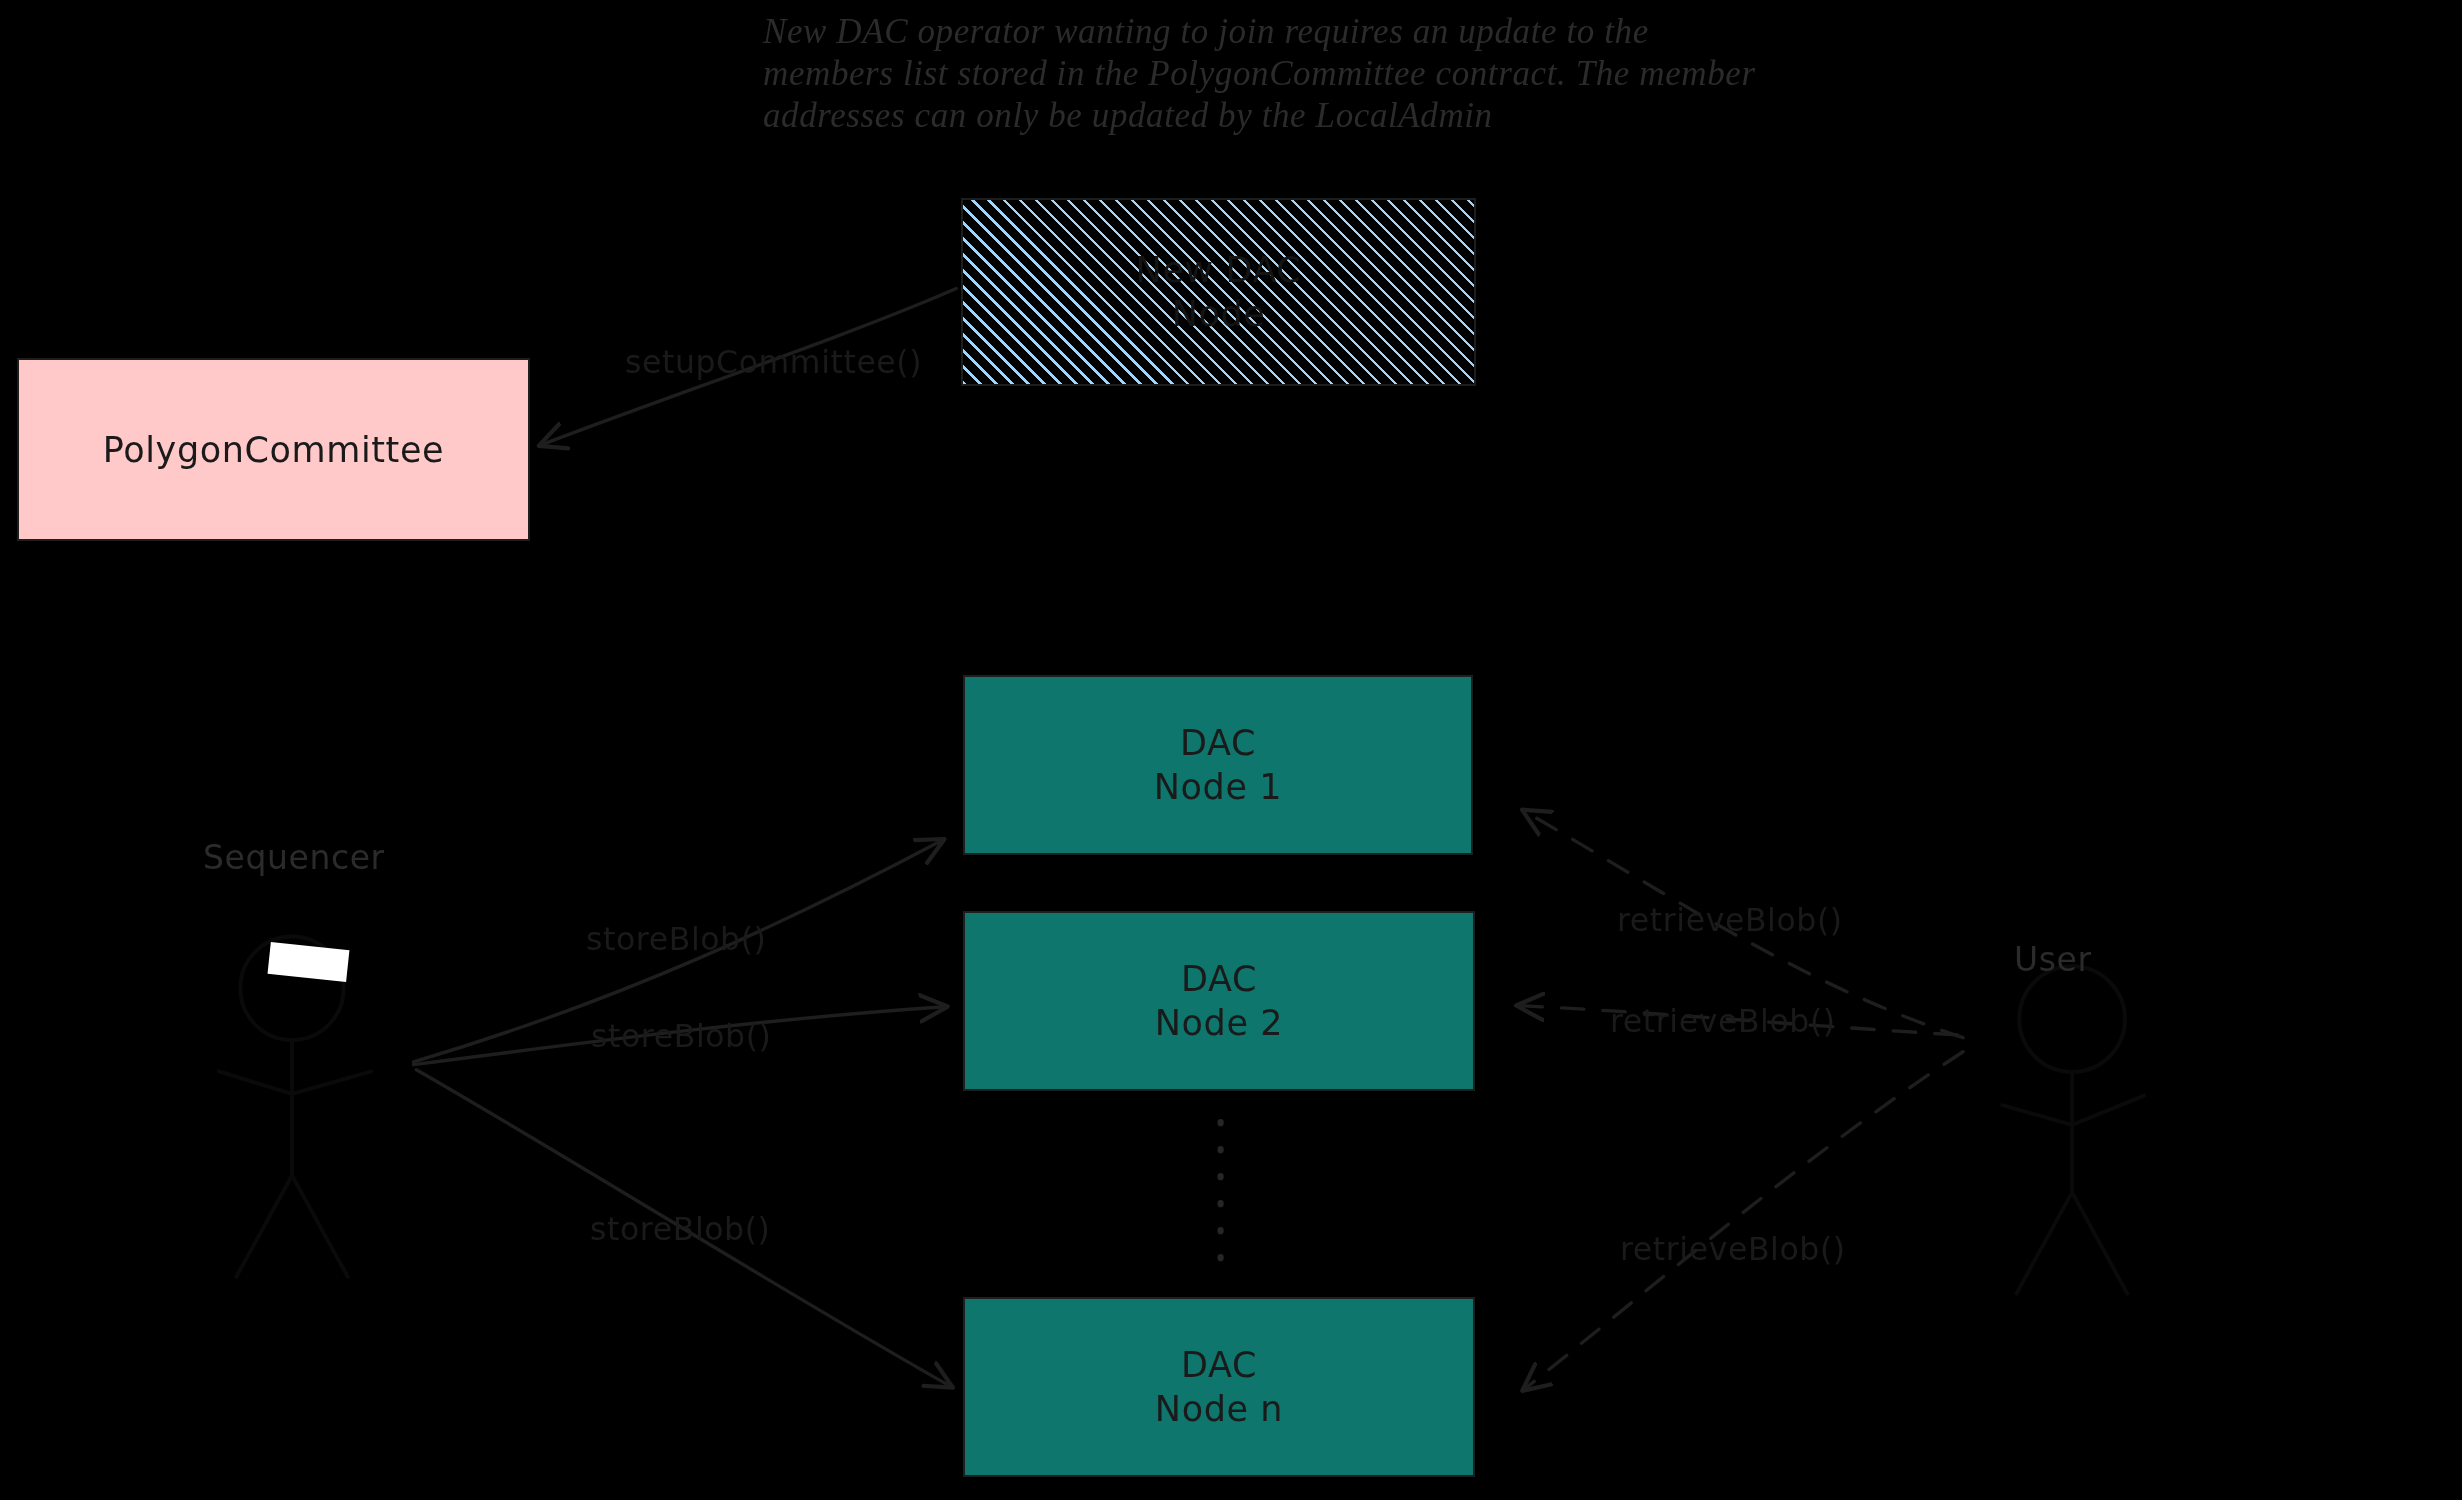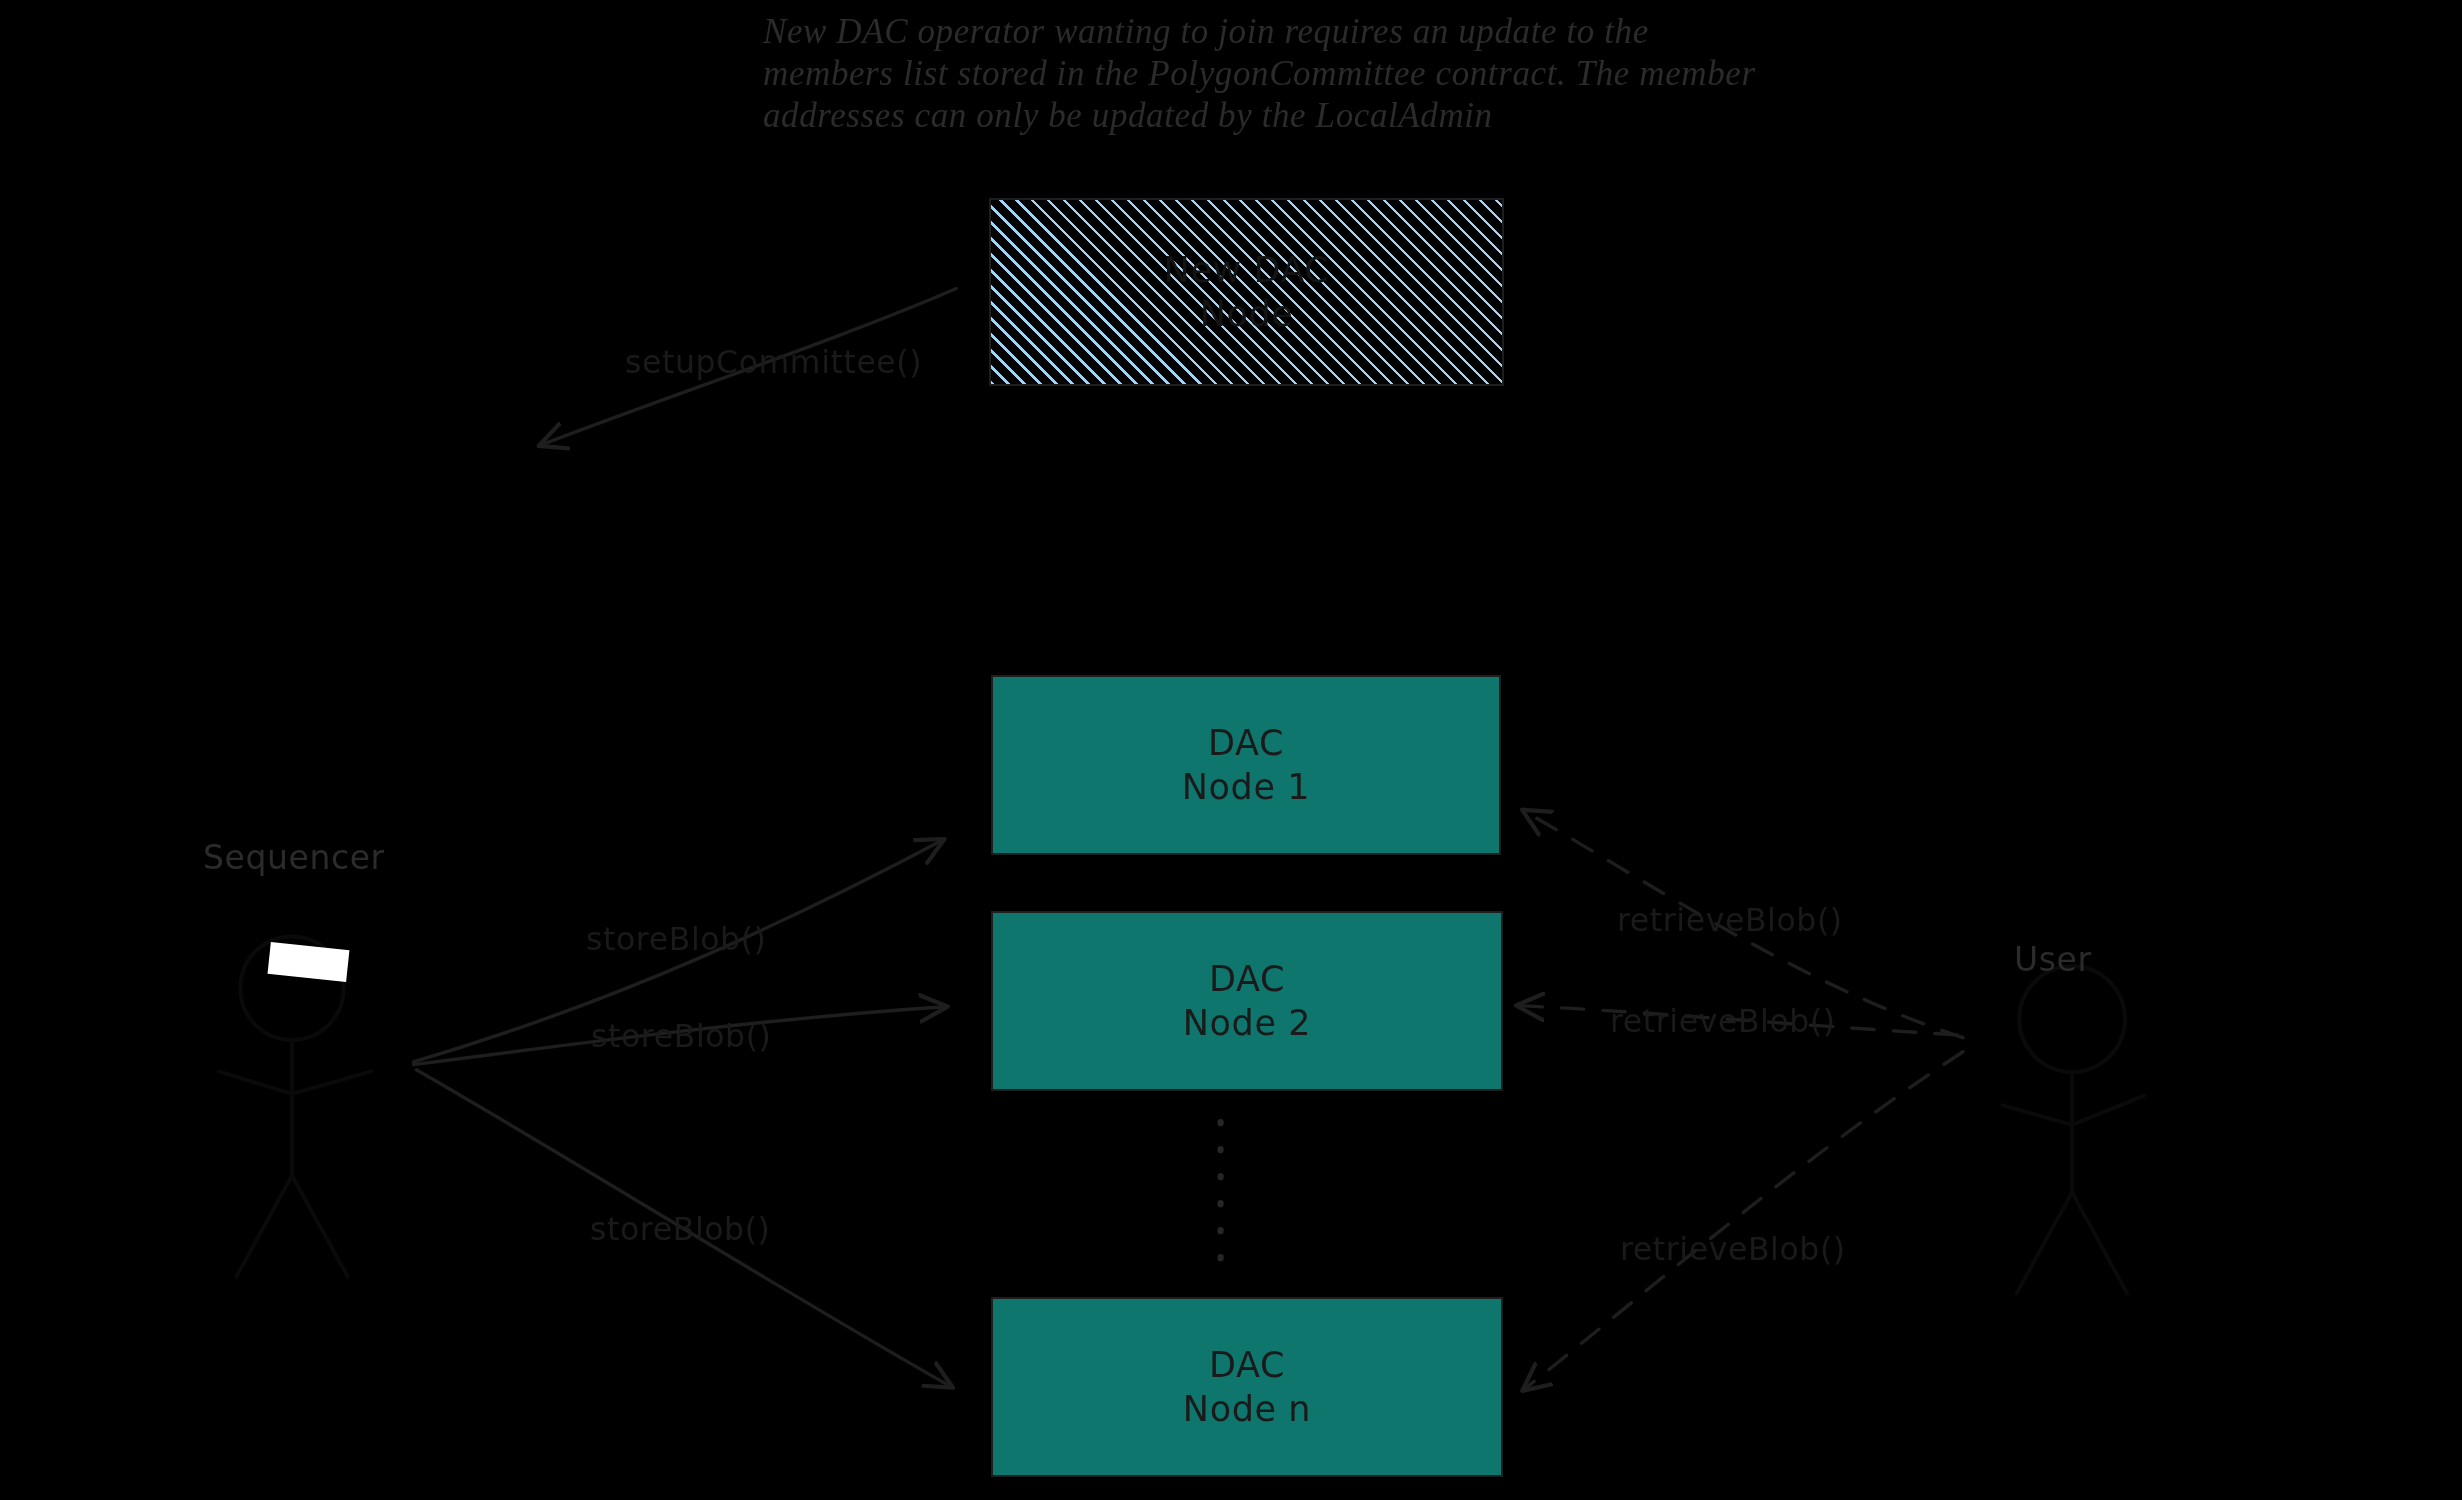--- a/index.html
+++ b/index.html
@@ -23,21 +23,20 @@
   .note-italic{ font-style:italic; }
 
   
   .box{
     border:2.8px solid #1e1e1e;
     box-sizing:border-box;
     display:flex;
     align-items:center;
     justify-content:center;
     text-align:center;
-    margin-left:28px;
   }
   .box-label{
     color:#1a1a1a;
     font-size:35px;
     line-height:44px;
     letter-spacing:0.6px;
     white-space:pre-line;
   }
   .box-pink{ background:#ffc9c9; }
   .box-blue{ background:#0f766e; }
@@ -123,20 +122,23 @@
 members list stored in the PolygonCommittee contract. The member
 addresses can only be updated by the LocalAdmin</div>
 
   <div class="abs box box-hatch" style="left:961px;top:198px;width:515px;height:188px;">
     <span class="box-label">New DAC
 Node</span>
   </div>
 
   <div class="abs edge-label" style="left:625px;top:344px;text-align:right;">setupCommittee()</div>
 
+  <div class="abs box box-pink" style="left:17px;top:358px;width:513px;height:183px;">
+    <span class="box-label">PolygonCommittee</span>
+  </div>
 
   <div class="abs box box-blue" style="left:963px;top:675px;width:510px;height:180px;">
     <span class="box-label">DAC
 Node 1</span>
   </div>
 
   <div class="abs box box-blue" style="left:963px;top:911px;width:512px;height:180px;">
     <span class="box-label">DAC
 Node 2</span>
   </div>

